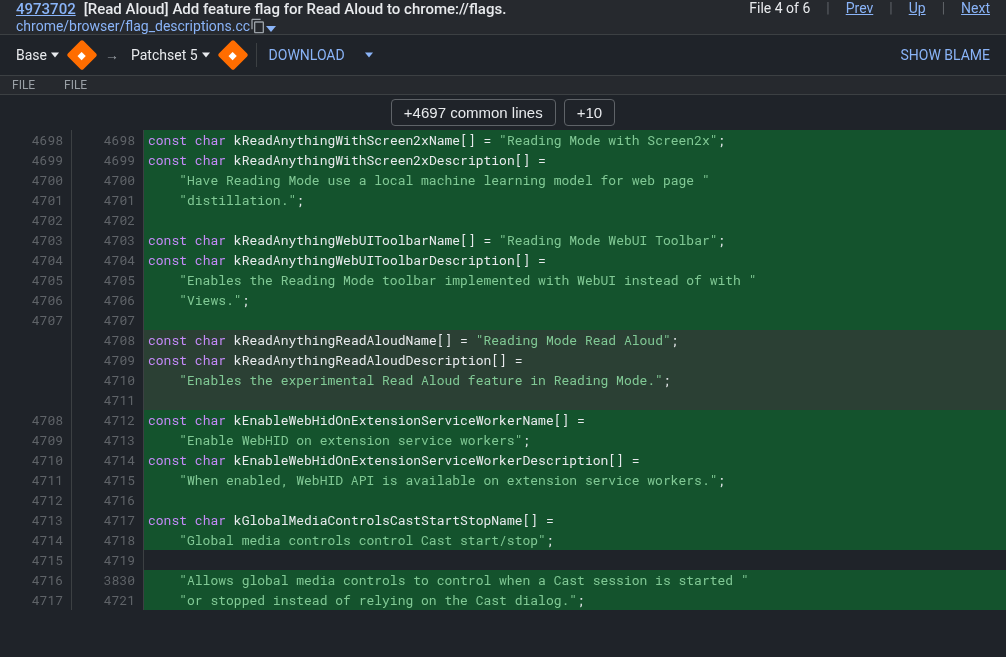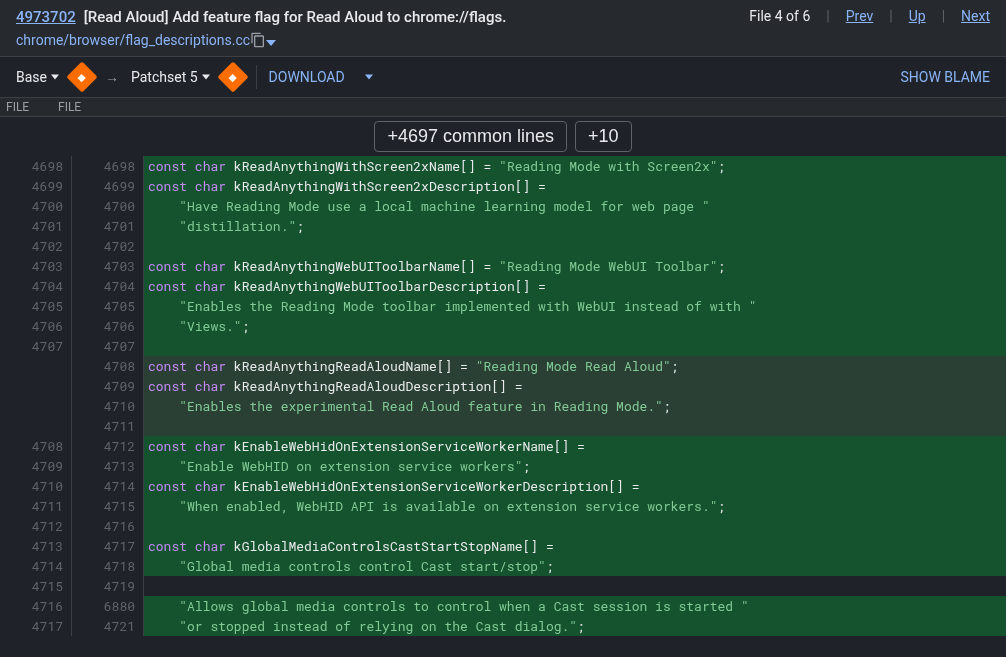--- a/index.html
+++ b/index.html
@@ -7,21 +7,21 @@
       background: #1f2329;
       color: #e8eaed;
       font-family: 'Roboto', Arial, sans-serif;
       font-size: 14px;
       width: 1006px;
       height: 657px;
       overflow: hidden;
     }
     .header {
       background: #26292e;
-      padding: 8px 16px;
+      padding: 0 16px;
       display: flex;
       justify-content: space-between;
       align-items: flex-start;
       border-bottom: 1px solid #3c4043;
     }
     .header-left { flex: 1; }
     .title-row {
       display: flex;
       align-items: center;
       gap: 8px;
@@ -32,21 +32,20 @@
       font-weight: 500;
       font-size: 15px;
     }
     .change-title {
       font-weight: 500;
       font-size: 15px;
       color: #e8eaed;
       text-align: right;
     }
     .file-path-row {
-      margin-top: 6px;
       display: flex;
       align-items: flex-end;
     }
     .file-path {
       color: #8ab4f8;
       font-size: 14px;
     }
     .copy-icon {
       width: 16px;
       height: 16px;
@@ -139,36 +138,36 @@
       display: flex;
       background: #26292e;
       border-bottom: 1px solid #3c4043;
       font-size: 12px;
       color: #9aa0a6;
       padding: 2px 0;
     }
     .file-header-col {
       width: 52px;
       text-align: left;
-      padding-left: 6px;
+      padding-left: 12px;
     }
     .context-bar {
       display: flex;
       justify-content: center;
       gap: 8px;
       padding: 4px 0;
       background: #1f2329;
     }
     .context-btn {
       border: 1px solid #5f6368;
       background: transparent;
       color: #e8eaed;
       padding: 4px 12px;
       border-radius: 4px;
-      font-size: 18px;
+      font-size: 15px;
       cursor: pointer;
     }
     .code-area {
       font-family: 'Roboto Mono', 'Courier New', monospace;
       font-size: 13px;
       line-height: 20px;
     }
     .code-row {
       display: flex;
       white-space: pre;
@@ -286,15 +285,15 @@
     <div class="code-row added"><div class="line-num left"></div><div class="line-num right">4710</div><div class="code-content"><span>    </span><span class="str">"Enables the experimental Read Aloud feature in Reading Mode."</span><span class="punct">;</span></div></div>
     <div class="code-row added"><div class="line-num left"></div><div class="line-num right">4711</div><div class="code-content"></div></div>
     <div class="code-row"><div class="line-num left">4708</div><div class="line-num right">4712</div><div class="code-content"><span class="kw">const</span><span> </span><span class="type">char</span><span> </span><span class="ident">kEnableWebHidOnExtensionServiceWorkerName[] =</span></div></div>
     <div class="code-row"><div class="line-num left">4709</div><div class="line-num right">4713</div><div class="code-content"><span>    </span><span class="str">"Enable WebHID on extension service workers"</span><span class="punct">;</span></div></div>
     <div class="code-row"><div class="line-num left">4710</div><div class="line-num right">4714</div><div class="code-content"><span class="kw">const</span><span> </span><span class="type">char</span><span> </span><span class="ident">kEnableWebHidOnExtensionServiceWorkerDescription[] =</span></div></div>
     <div class="code-row"><div class="line-num left">4711</div><div class="line-num right">4715</div><div class="code-content"><span>    </span><span class="str">"When enabled, WebHID API is available on extension service workers."</span><span class="punct">;</span></div></div>
     <div class="code-row"><div class="line-num left">4712</div><div class="line-num right">4716</div><div class="code-content"></div></div>
     <div class="code-row"><div class="line-num left">4713</div><div class="line-num right">4717</div><div class="code-content"><span class="kw">const</span><span> </span><span class="type">char</span><span> </span><span class="ident">kGlobalMediaControlsCastStartStopName[] =</span></div></div>
     <div class="code-row"><div class="line-num left">4714</div><div class="line-num right">4718</div><div class="code-content"><span>    </span><span class="str">"Global media controls control Cast start/stop"</span><span class="punct">;</span></div></div>
     <div class="code-row"><div class="line-num left">4715</div><div class="line-num right">4719</div></div>
-    <div class="code-row"><div class="line-num left">4716</div><div class="line-num right">6880</div><div class="code-content"><span>    </span><span class="str">"Allows global media controls to control when a Cast session is started "</span></div></div>
+    <div class="code-row"><div class="line-num left">4716</div><div class="line-num right">3830</div><div class="code-content"><span>    </span><span class="str">"Allows global media controls to control when a Cast session is started "</span></div></div>
     <div class="code-row"><div class="line-num left">4717</div><div class="line-num right">4721</div><div class="code-content"><span>    </span><span class="str">"or stopped instead of relying on the Cast dialog."</span><span class="punct">;</span></div></div>
   </div>
 
 </body></html>

